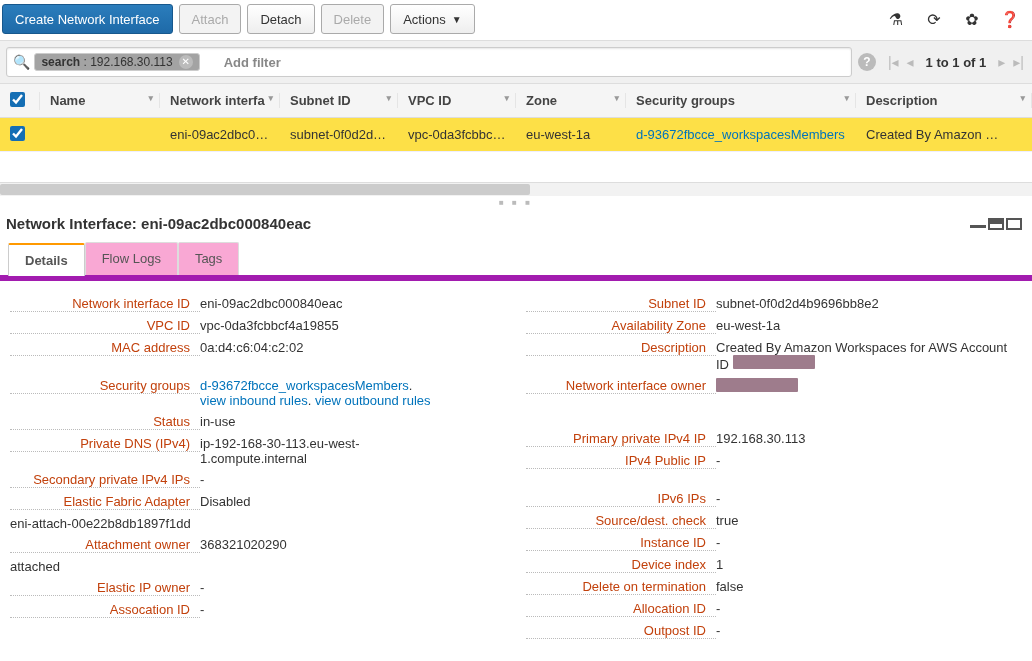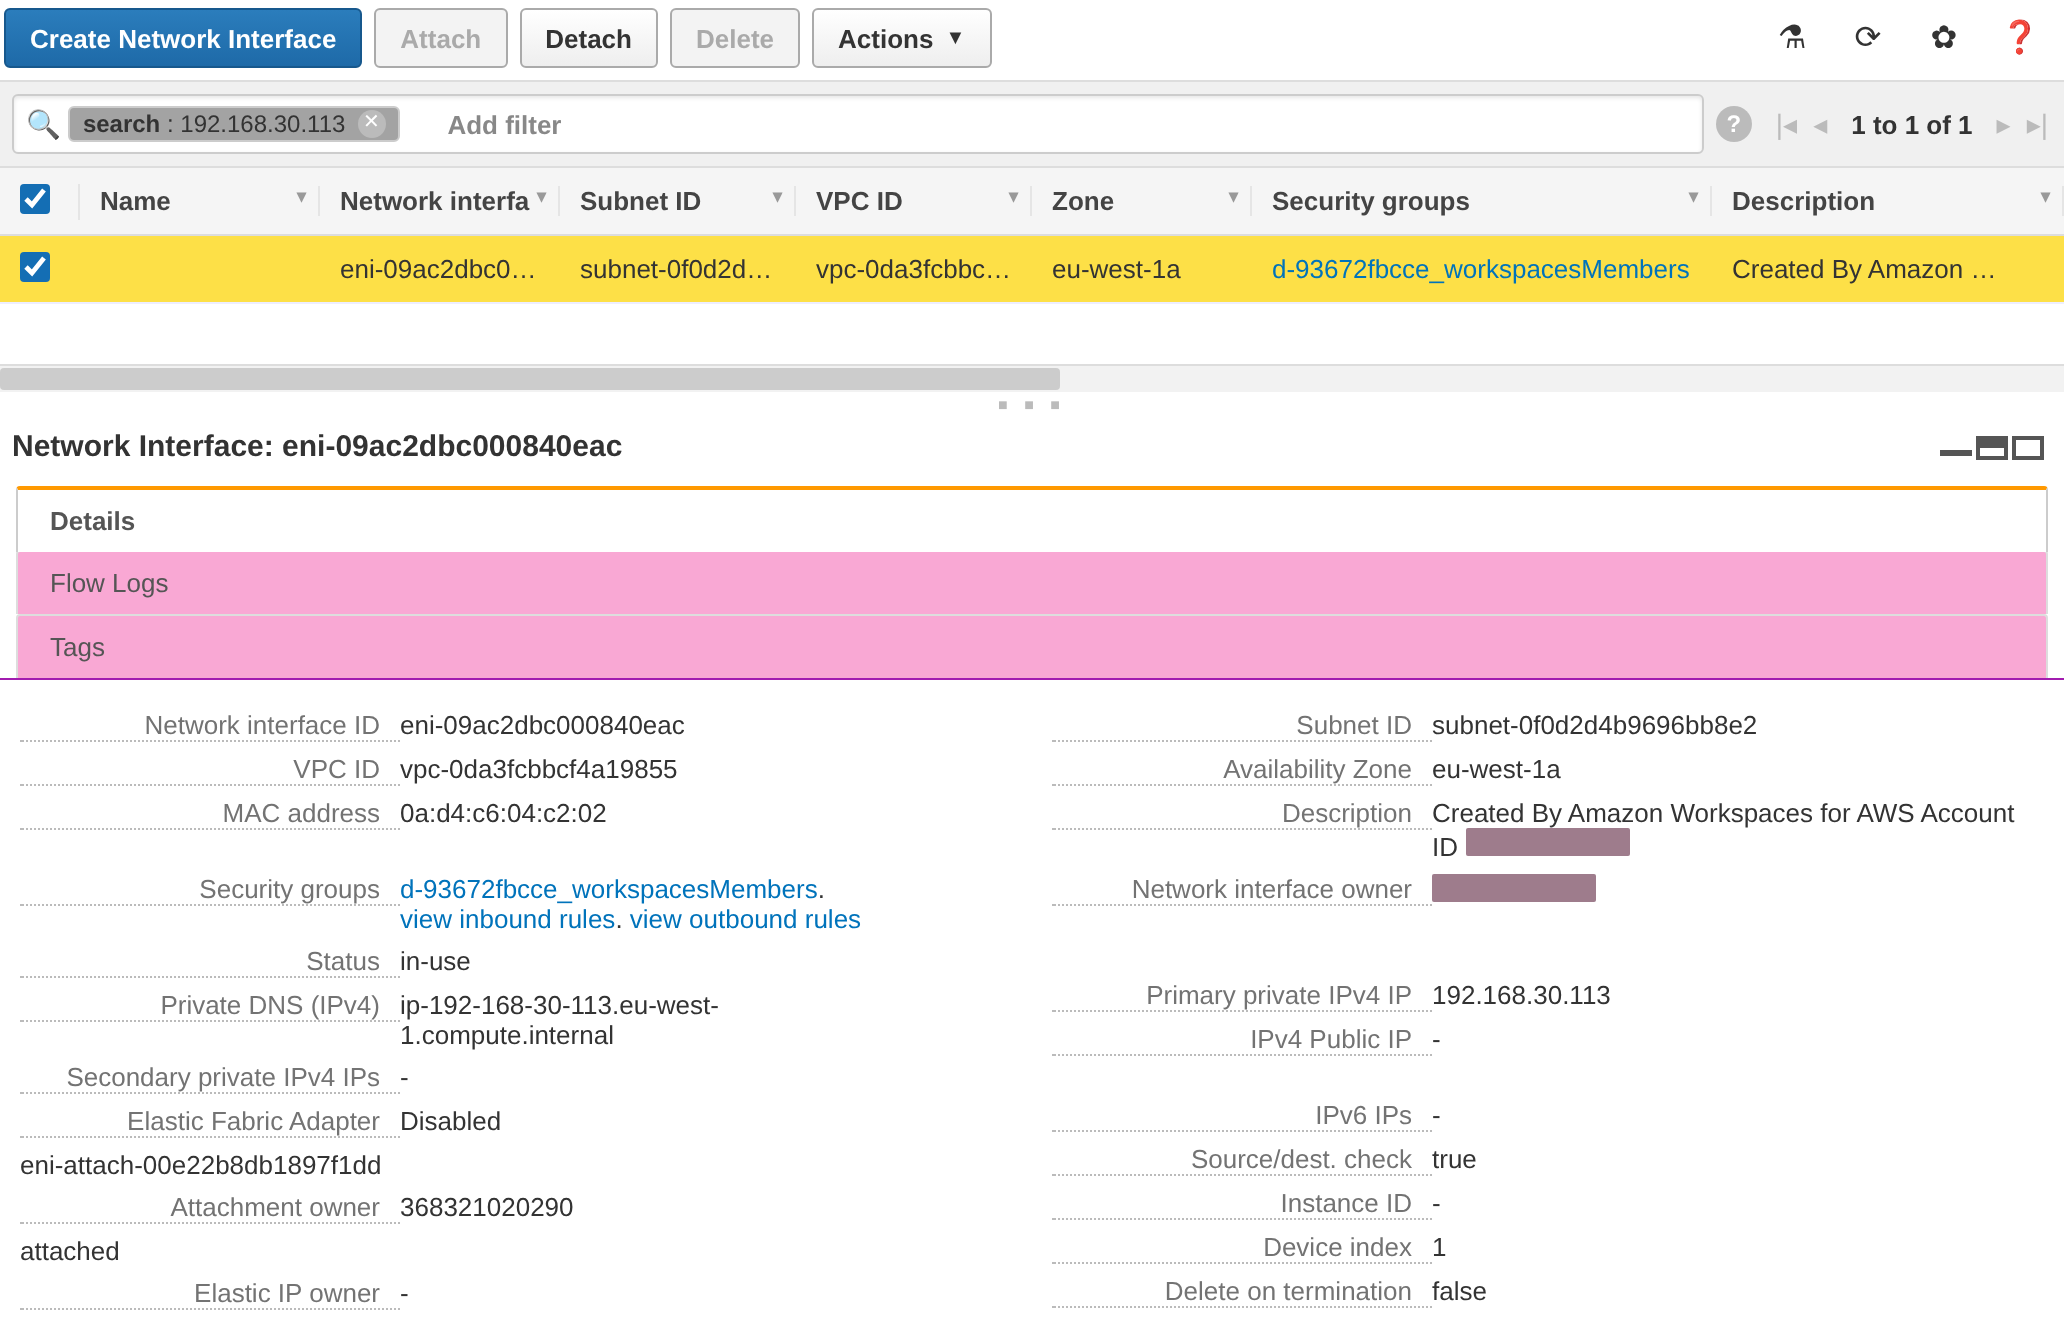--- a/index.html
+++ b/index.html
@@ -1,20 +1,20 @@
 <!DOCTYPE html>
 <html><head>
 <meta charset="utf-8">
 <style>
   * { box-sizing: border-box; margin: 0; padding: 0; }
   body { font-family: "Helvetica Neue", Arial, sans-serif; font-size: 13px; color: #333; background: #fff; width: 1032px; }
   
   
   .toolbar { display: flex; align-items: center; padding: 4px 6px 6px 2px; gap: 6px; }
-  .btn { display: inline-flex; align-items: center; height: 30px; padding: 0 12px; border-radius: 3px; font-weight: 700; font-size: 13px; cursor: pointer; border: 1px solid #aaa; background: linear-gradient(#fff,#eee); color:#333;}
+  .btn { display: inline-flex; align-items: center; height: 30px; padding: 0 12px; border-radius: 3px; font-weight: 400; font-size: 13px; cursor: pointer; border: 1px solid #aaa; background: linear-gradient(#fff,#eee); color:#333;}
   .btn-primary { background: linear-gradient(#2b7dbc,#1e6aa8); color: #fff; border: 1px solid #17588d; }
   .btn-disabled { color: #aaa; cursor: default; background: #f3f3f3; }
   .btn .caret { margin-left: 6px; font-size: 10px;}
   .toolbar .spacer { flex: 1; }
   .tool-ico { width: 20px; display:inline-flex; justify-content:center; color:#333; font-size:16px; cursor:pointer; margin: 0 6px; }
   
   
   .filterbar { background: #f0f0f0; border-top:1px solid #ddd; border-bottom:1px solid #ddd; padding:6px; display:flex; align-items:center; gap:6px;}
   .searchbox { flex:1; display:flex; align-items:center; background:#fff; border:1px solid #ccc; border-radius:3px; height:30px; padding:0 6px; box-shadow: inset 0 1px 2px rgba(0,0,0,0.1);}
   .searchbox .mag { color:#888; margin-right:4px; font-size:14px;}
@@ -50,30 +50,30 @@
   
   .detail-head { display:flex; align-items:center; padding:6px 10px 10px 6px;}
   .detail-head .title{ font-weight:700; font-size:15px;}
   .winbtns { margin-left:auto; display:flex; gap:2px;}
   .winbtn { width:16px; height:12px; border:2px solid #555; display:inline-block; cursor:pointer;}
   .winbtn.min{ border: none; border-bottom: 3px solid #555; height: 10px;}
   .winbtn.mid{ border:2px solid #555; background:linear-gradient(#555 50%, transparent 50%);}
   .winbtn.max{ border:2px solid #555;}
   
   
-  .tabs { display:flex; border-bottom:1px solid #a21caf; padding:0 8px; gap:0;flex-direction:column;}
+  .tabs { display:flex; border-bottom:6px solid #a21caf; padding:0 8px; gap:0;}
   .tab { padding:8px 16px; border:1px solid transparent; border-bottom:none; color:#555; cursor:pointer; font-size:13px;}
   .tab.active { border-color:#ccc; border-top:2px solid #f90; background:#fff; font-weight:700; position:relative; top:1px; border-radius:2px 2px 0 0;}
   .tab.inactive { background:#f9a8d4; border:1px solid #ddd; border-bottom:none; margin-left:0; border-radius:2px 2px 0 0;}
   
   
   .detail-body { display:flex; padding:12px 10px 20px 10px; gap:20px;}
   .col { flex:1;}
   .row { display:flex; padding:3px 0; align-items:flex-start;}
-  .lab { width:190px; text-align:right; color:#737373; padding-right:10px; border-bottom:1px dotted #bbb; display:inline-block;}
+  .lab { width:190px; text-align:right; color:#c2410c; padding-right:10px; border-bottom:1px dotted #bbb; display:inline-block;}
   .col.right .lab { width:190px;}
   .val { flex:1; color:#333; word-break:break-word;}
   .redact { display:inline-block; background:#9e7c8c; height:14px; border-radius:1px;}
 </style>
 </head>
 <body>
 
 <div class="toolbar">
   <button class="btn btn-primary">Create Network Interface</button>
   <button class="btn btn-disabled">Attach</button>

